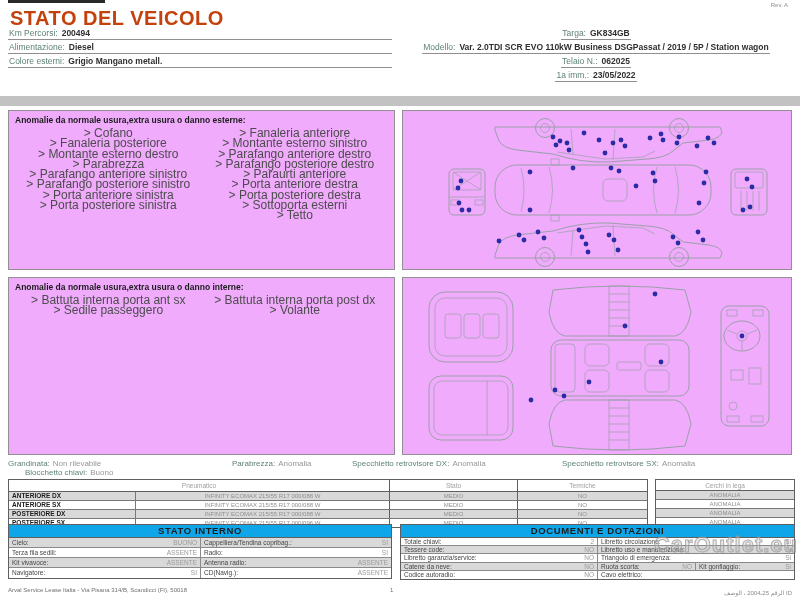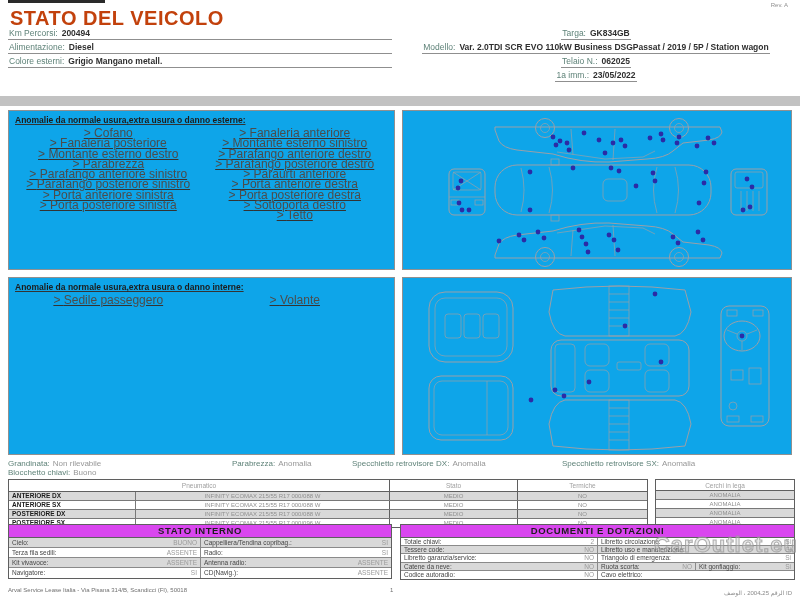--- a/index.html
+++ b/index.html
@@ -15,21 +15,21 @@
   .fields{display:flex;flex-direction:column;}
   .field-row{display:flex;align-items:baseline;border-bottom:1px solid #8f8f8f;
              padding:2px 1px 1px 1px;font-size:8.5px;line-height:10px;}
   .f-label{color:#5d8177;white-space:nowrap;}
   .f-value{color:#2f2f2f;font-weight:bold;margin-left:4px;}
   .f-wrap .f-value{white-space:normal;max-width:330px;}
 
   .gray-bar{left:0;top:96px;width:800px;height:10px;background:#c2c2c2;}
 
   
-  .box{border:1px solid #909090;background:#0ea5e9;box-sizing:border-box;text-decoration:underline;}
+  .box{border:1px solid #909090;background:#f0abfc;box-sizing:border-box;}
   .box-heading{margin:4px 6px 3px 6px;font-size:8.5px;font-weight:bold;color:#1c1c1c;}
   .anomaly-cols{display:flex;padding:0 6px;}
   .anomaly-col{width:50%;}
   .anomaly-item{font-size:12px;color:#4c4c4c;line-height:10.3px;white-space:nowrap;text-align:center;}
   .anomaly-item::before{content:"> ";color:#4c4c4c;}
 
   svg .ln{stroke:#9aa0a8;fill:none;stroke-width:1;}
   svg .lnt{stroke:#9aa0a8;fill:none;stroke-width:.7;}
 
   
@@ -53,21 +53,21 @@
   .td.st{width:128px;border-right:1px solid #5f5f5f;}
   .td.tm{width:129px;}
   .cerchi{left:655px;top:479px;width:140px;border:1px solid #5f5f5f;box-sizing:border-box;}
   .cerchi .th{width:100%;height:11px;border-bottom:1px solid #5f5f5f;}
   .c-row{height:8px;font-size:6px;line-height:8px;color:#909090;text-align:center;border-bottom:1px solid #787878;}
   .c-row:last-child{border-bottom:none;}
   .c-row.alt{background:#d9d9d9;}
 
   
   .itable{border:1px solid #5f5f5f;box-sizing:border-box;}
-  .itable .bar{height:12px;background:#d946ef;border-bottom:1px solid #5f5f5f;
+  .itable .bar{height:12px;background:#0ea5e9;border-bottom:1px solid #5f5f5f;
                font-size:9.5px;font-weight:bold;color:#1d1d1d;text-align:center;line-height:12px;letter-spacing:.6px;}
   .i-row{display:flex;border-bottom:1px solid #8a8a8a;box-sizing:border-box;}
   .i-row:last-child{border-bottom:none;}
   .i-row.alt{background:#d9d9d9;}
   .pair{display:flex;align-items:baseline;box-sizing:border-box;padding:0 3px;}
   .pair .pl{font-size:6.5px;color:#454545;white-space:nowrap;}
   .pair .pv{font-size:6.5px;color:#9a9a9a;margin-left:auto;white-space:nowrap;}
   .split{border-right:1px solid #8a8a8a;}
   .si-row{height:10px;line-height:10px;}
   .doc-row{height:8.2px;line-height:8.2px;}
@@ -143,21 +143,21 @@
           <div class="anomaly-item">Porta posteriore sinistra</div>
         </div>
       <div class="anomaly-col">
           <div class="anomaly-item">Fanaleria anteriore</div>
           <div class="anomaly-item">Montante esterno sinistro</div>
           <div class="anomaly-item">Parafango anteriore destro</div>
           <div class="anomaly-item">Parafango posteriore destro</div>
           <div class="anomaly-item">Paraurti anteriore</div>
           <div class="anomaly-item">Porta anteriore destra</div>
           <div class="anomaly-item">Porta posteriore destra</div>
-          <div class="anomaly-item">Sottoporta destro</div>
+          <div class="anomaly-item">Sottoporta esterni</div>
           <div class="anomaly-item">Tetto</div>
         </div>
     </div>
   </div>
 
   <div class="abs box" style="left:402px;top:110px;width:390px;height:160px;">
     <svg width="388" height="158" viewBox="0 0 388 158">
       <defs>
         <g id="side-car">
           <path class="ln" d="M2,36 L6,25 Q10,18 24,16 L60,12 Q88,3 116,4 L154,7 Q172,8 180,15 L190,23 L216,26 Q228,28 229,34 L227,39 L2,39 Z"></path>
@@ -244,23 +244,25 @@
         <circle cx="295" cy="121" r="2.4" fill="#2b2ba6"></circle>
         <circle cx="300" cy="129" r="2.4" fill="#2b2ba6"></circle>
         <circle cx="185" cy="141" r="2.4" fill="#2b2ba6"></circle>
       </svg>
   </div>
 
   <div class="abs box" style="left:8px;top:277px;width:387px;height:178px;">
     <div class="box-heading">Anomalie da normale usura,extra usura o danno interne:</div>
     <div class="anomaly-cols">
       <div class="anomaly-col">
+          <div class="anomaly-item">Battuta interna porta ant sx</div>
           <div class="anomaly-item">Sedile passeggero</div>
         </div>
       <div class="anomaly-col">
+          <div class="anomaly-item">Battuta interna porta post dx</div>
           <div class="anomaly-item">Volante</div>
         </div>
     </div>
   </div>
 
   <div class="abs box" style="left:402px;top:277px;width:390px;height:178px;">
     <svg width="388" height="176" viewBox="0 0 388 176">
 
       <rect class="ln" x="26" y="14" width="84" height="70" rx="16"></rect>
       <rect class="lnt" x="32" y="20" width="72" height="58" rx="10"></rect>
@@ -315,21 +317,21 @@
   </div>
   <div class="abs sum" style="left:232px;top:459px;">
     <span class="f-label">Parabrezza:</span><span class="s-val">Anomalia</span>
   </div>
   <div class="abs sum" style="left:352px;top:459px;">
     <span class="f-label">Specchietto retrovisore DX:</span><span class="s-val">Anomalia</span>
   </div>
   <div class="abs sum" style="left:562px;top:459px;">
     <span class="f-label">Specchietto retrovisore SX:</span><span class="s-val">Anomalia</span>
   </div>
-  <div class="abs sum" style="left:8px;top:468px;text-align:right;">
+  <div class="abs sum" style="left:25px;top:468px;text-align:right;">
     <span class="f-label">Blocchetto chiavi:</span><span class="s-val">Buono</span>
   </div>
 
   <div class="abs ttable">
     <div class="t-head">
       <div class="th c-pneu">Pneumatico</div>
       <div class="th c-stato">Stato</div>
       <div class="th c-term">Termiche</div>
     </div>
     <div class="t-row alt">

